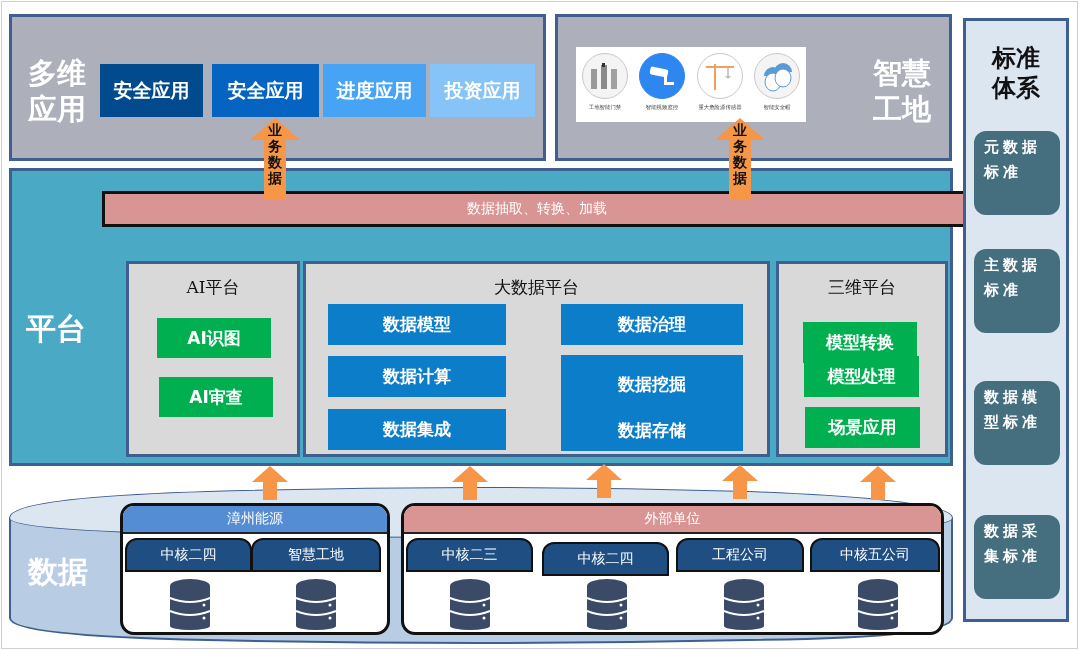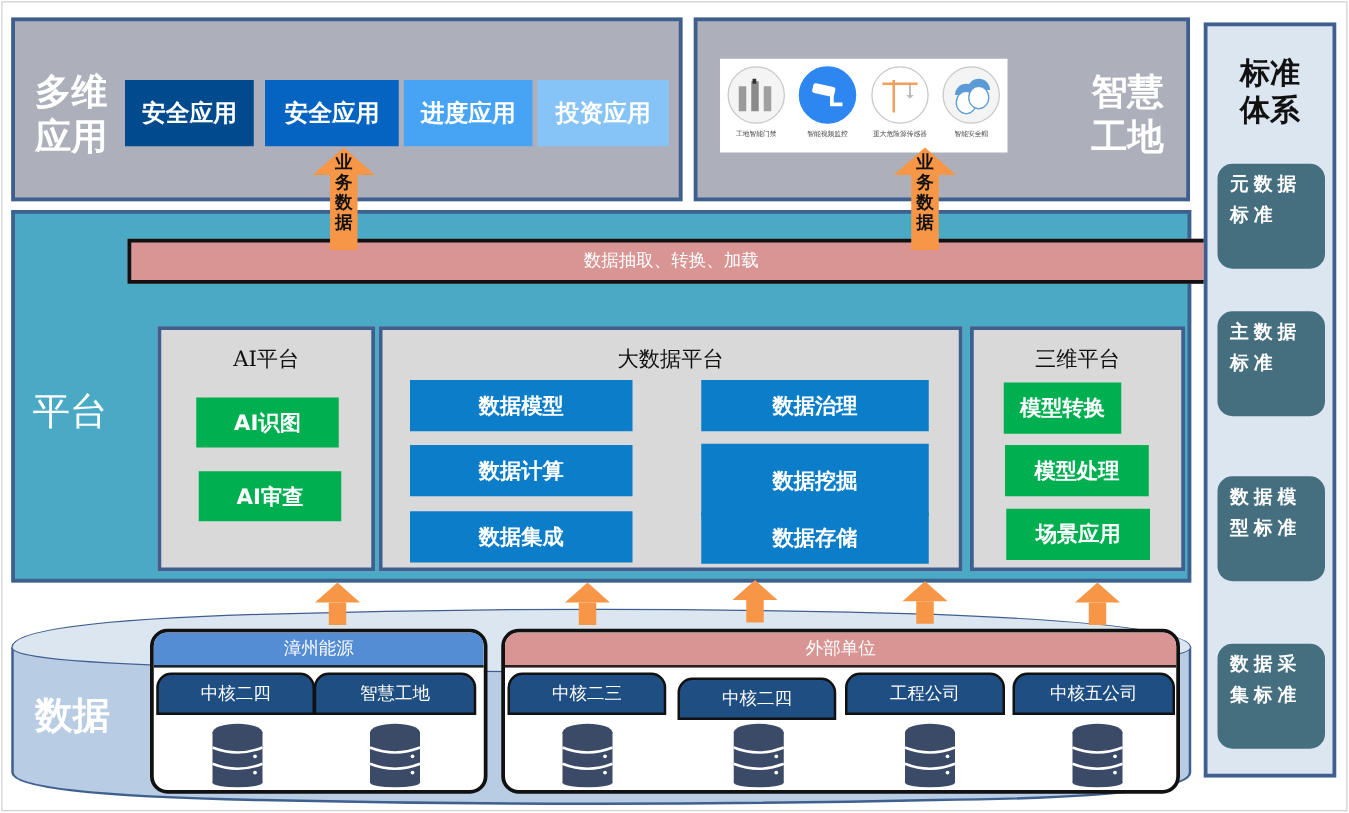--- a/index.html
+++ b/index.html
@@ -15,21 +15,21 @@
   #site .big-label { right: 18px; top: 38px; text-align: right; }
 
   .app-btn { position: absolute; top: 47px; height: 53px; color: #fff; font-weight: bold; font-size: 19px; display: flex; align-items: center; justify-content: center; }
 
   .icons-card { position: absolute; left: 18px; top: 30px; width: 230px; height: 75px; background: #ffffff; display: flex; justify-content: space-around; align-items: flex-start; padding-top: 6px; }
   .icon-item { display: flex; flex-direction: column; align-items: center; width: 54px; }
   .icon-circle { width: 46px; height: 46px; border-radius: 50%; border: 1px solid #c8c8c8; display: flex; align-items: center; justify-content: center; background: #f4f4f4; }
   .icon-caption { font-size: 6px; color: #444; margin-top: 4px; white-space: nowrap; transform: scale(0.9); }
 
   #platform { position: absolute; left: 9px; top: 168px; width: 944px; height: 298px; background: #4aaac6; border: 3px solid #3f5f8f; }
-  #platform-label { position: absolute; left: 14px; top: 138px; color: #fff; font-size: 30px; font-weight: normal; }
+  #platform-label { position: absolute; left: 14px; top: 138px; color: #fff; font-size: 30px; font-weight: bold; }
   #etl-bar { position: absolute; left: 70px; top: 20px; width: 870px; height: 36px; background: #d99494; border: 3px solid #111; color: #fff; font-size: 14px; display: flex; align-items: center; justify-content: center; font-family: "DejaVu Serif", serif; margin-left: 20px; }
 
   .sub-panel { position: absolute; top: 90px; height: 196px; background: #d9d9d9; border: 3px solid #3f5f8f; }
   .sub-title { position: absolute; left: 0; right: 0; top: 12px; text-align: center; font-size: 17px; color: #111; font-family: "DejaVu Serif", serif; }
   .cell { position: absolute; color: #fff; font-weight: bold; font-size: 17px; display: flex; align-items: center; justify-content: center; }
   .green { background: #00b050; }
   .blue { background: #0b7dc9; }
   .arrow-up { position: absolute; }
   .arrow-up .head { width: 0; height: 0; border-left: 18px solid transparent; border-right: 18px solid transparent; border-bottom: 16px solid #f79646; }
   .arrow-up .shaft { width: 14px; height: 18px; background: #f79646; margin: 0 auto; }
@@ -134,21 +134,21 @@
     <div class="cell blue" style="left:22px;top:40px;width:178px;height:41px">数据模型</div>
     <div class="cell blue" style="left:255px;top:40px;width:182px;height:41px">数据治理</div>
     <div class="cell blue" style="left:22px;top:92px;width:178px;height:41px">数据计算</div>
     <div class="cell blue" style="left:255px;top:91px;width:182px;height:58px">数据挖掘</div>
     <div class="cell blue" style="left:22px;top:145px;width:178px;height:41px">数据集成</div>
     <div class="cell blue" style="left:255px;top:146px;width:182px;height:41px">数据存储</div>
   </div>
 
   <div class="sub-panel" style="left:764px;width:172px">
     <div class="sub-title">三维平台</div>
-    <div class="cell green" style="left:24px;top:42px;width:94px;height:41px">模型转换</div>
+    <div class="cell green" style="left:24px;top:58px;width:114px;height:41px">模型转换</div>
     <div class="cell green" style="left:25px;top:92px;width:115px;height:41px">模型处理</div>
     <div class="cell green" style="left:26px;top:143px;width:115px;height:41px">场景应用</div>
   </div>
 </div>
 
 <div class="biz-arrow" style="left:250px;top:118px">
   <div class="head"></div>
   <div class="shaft">
     <div class="text">
       <div>业</div>

